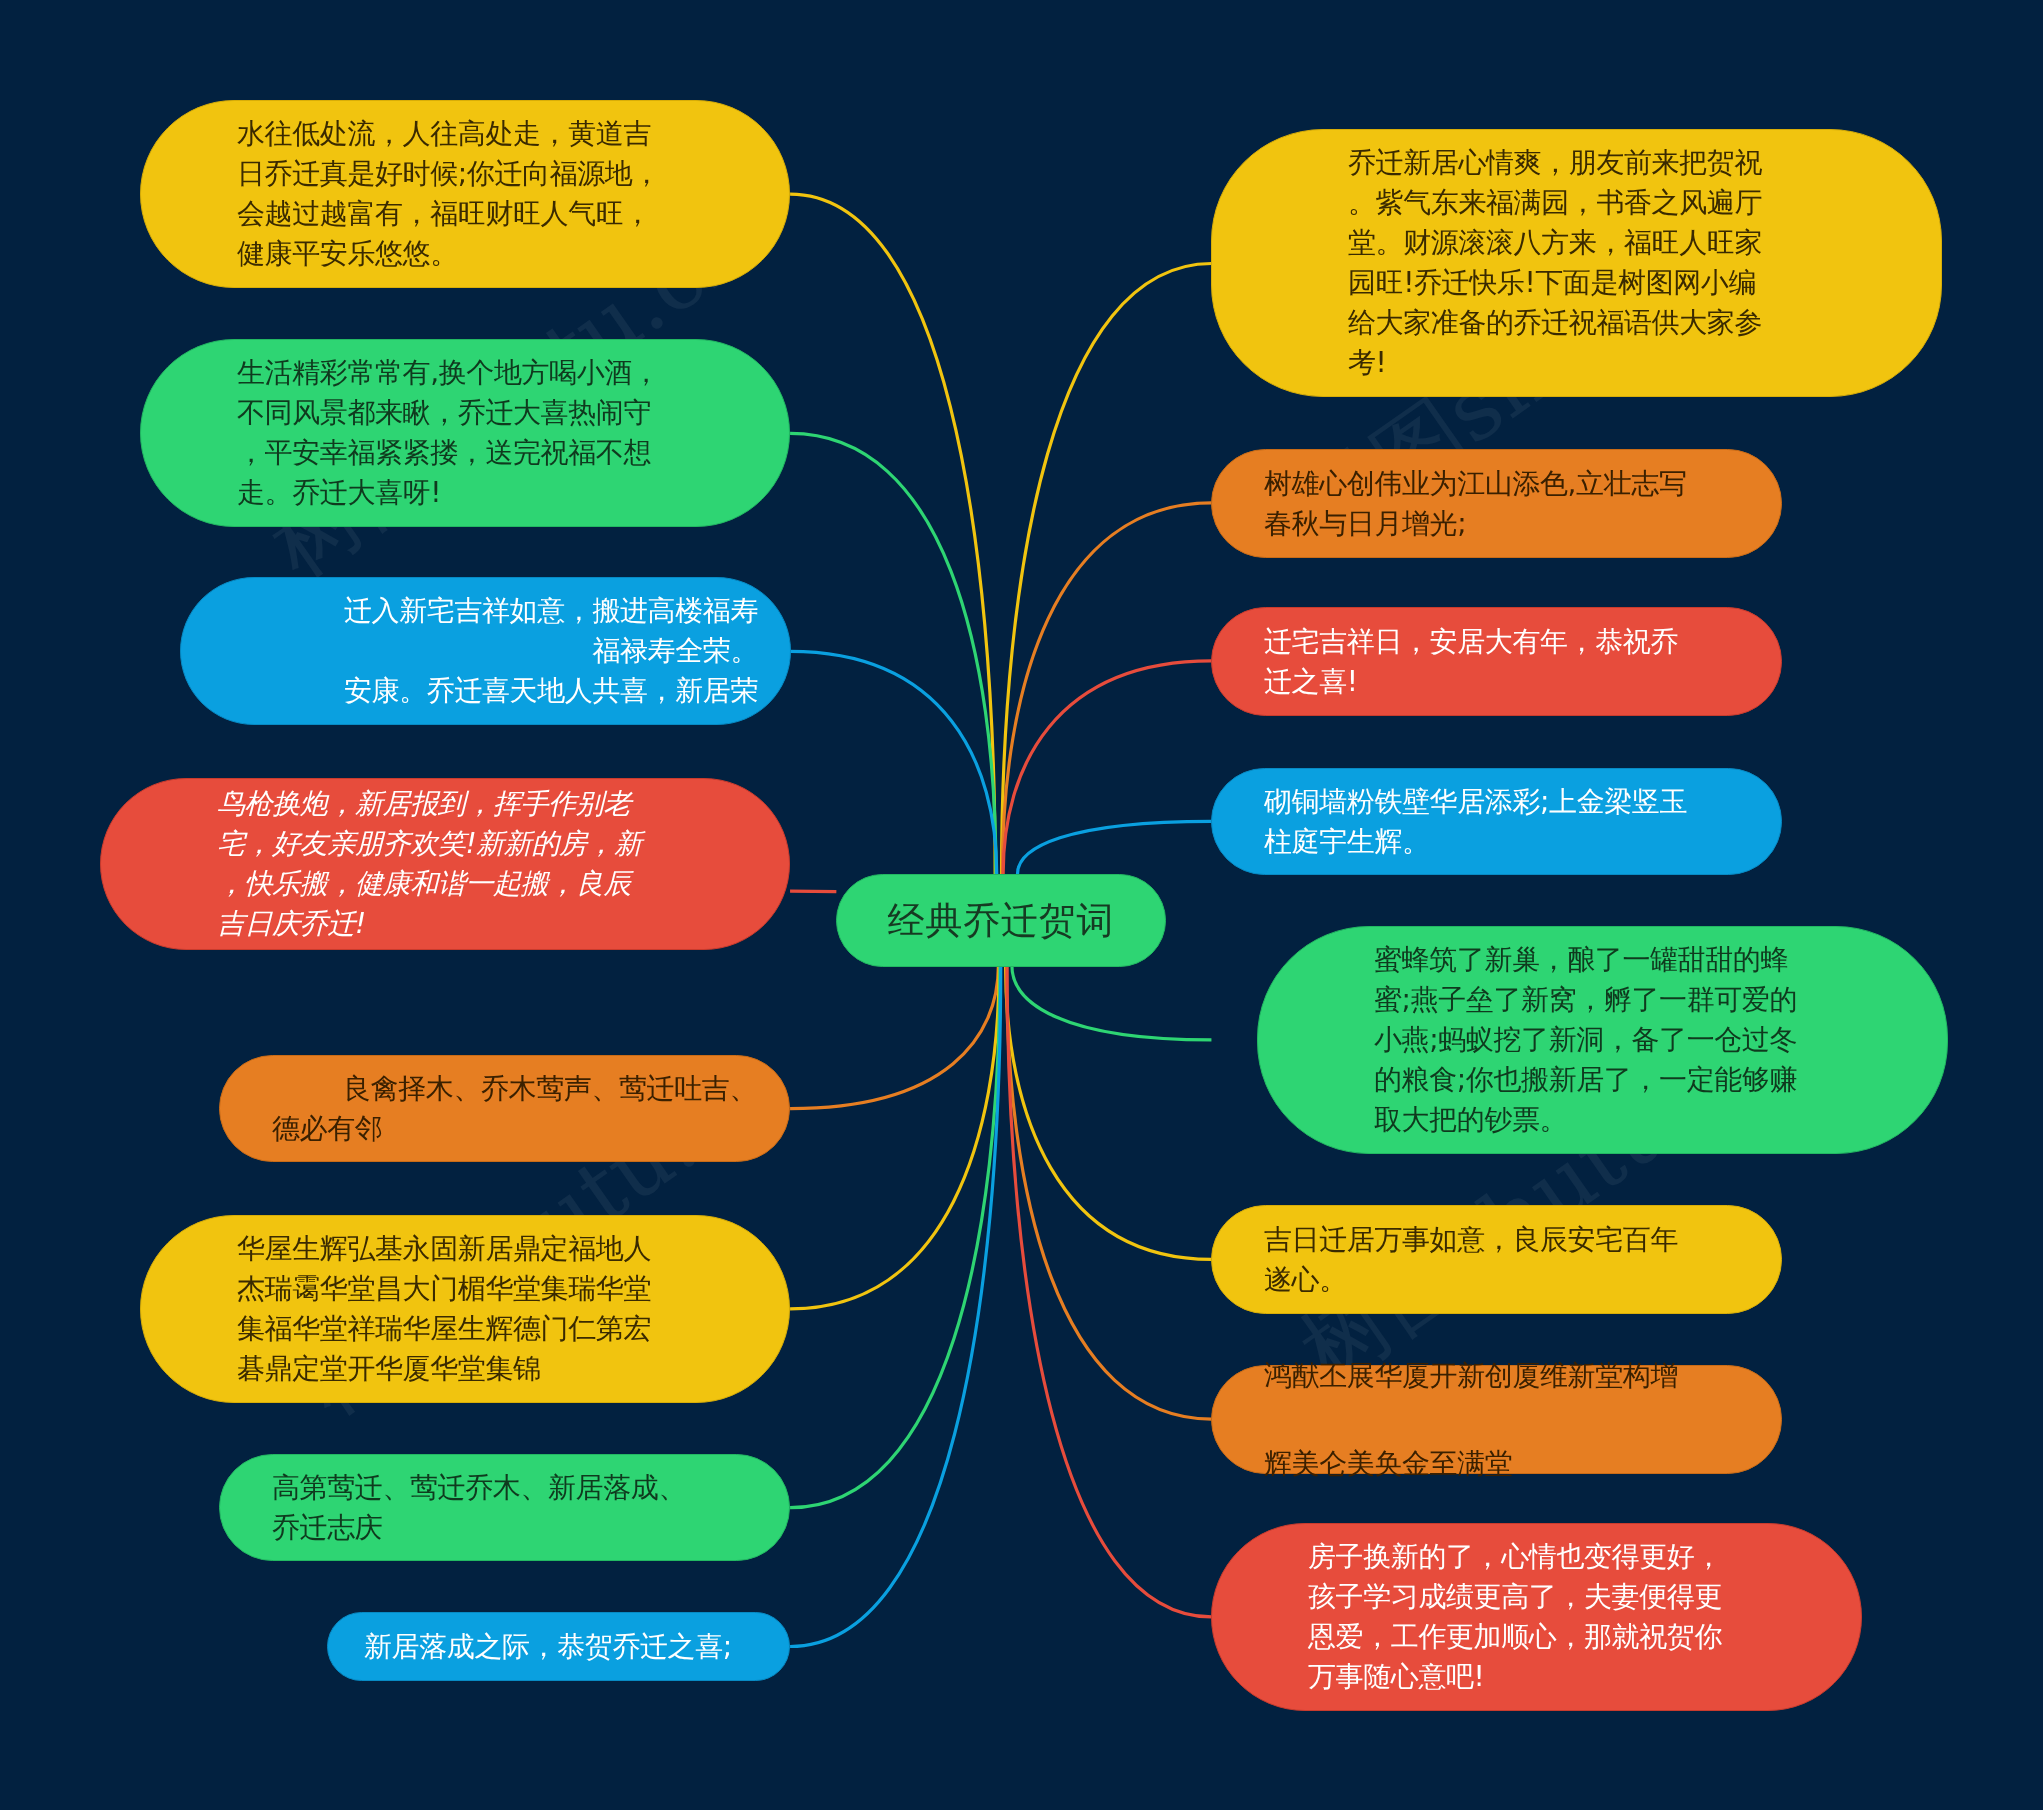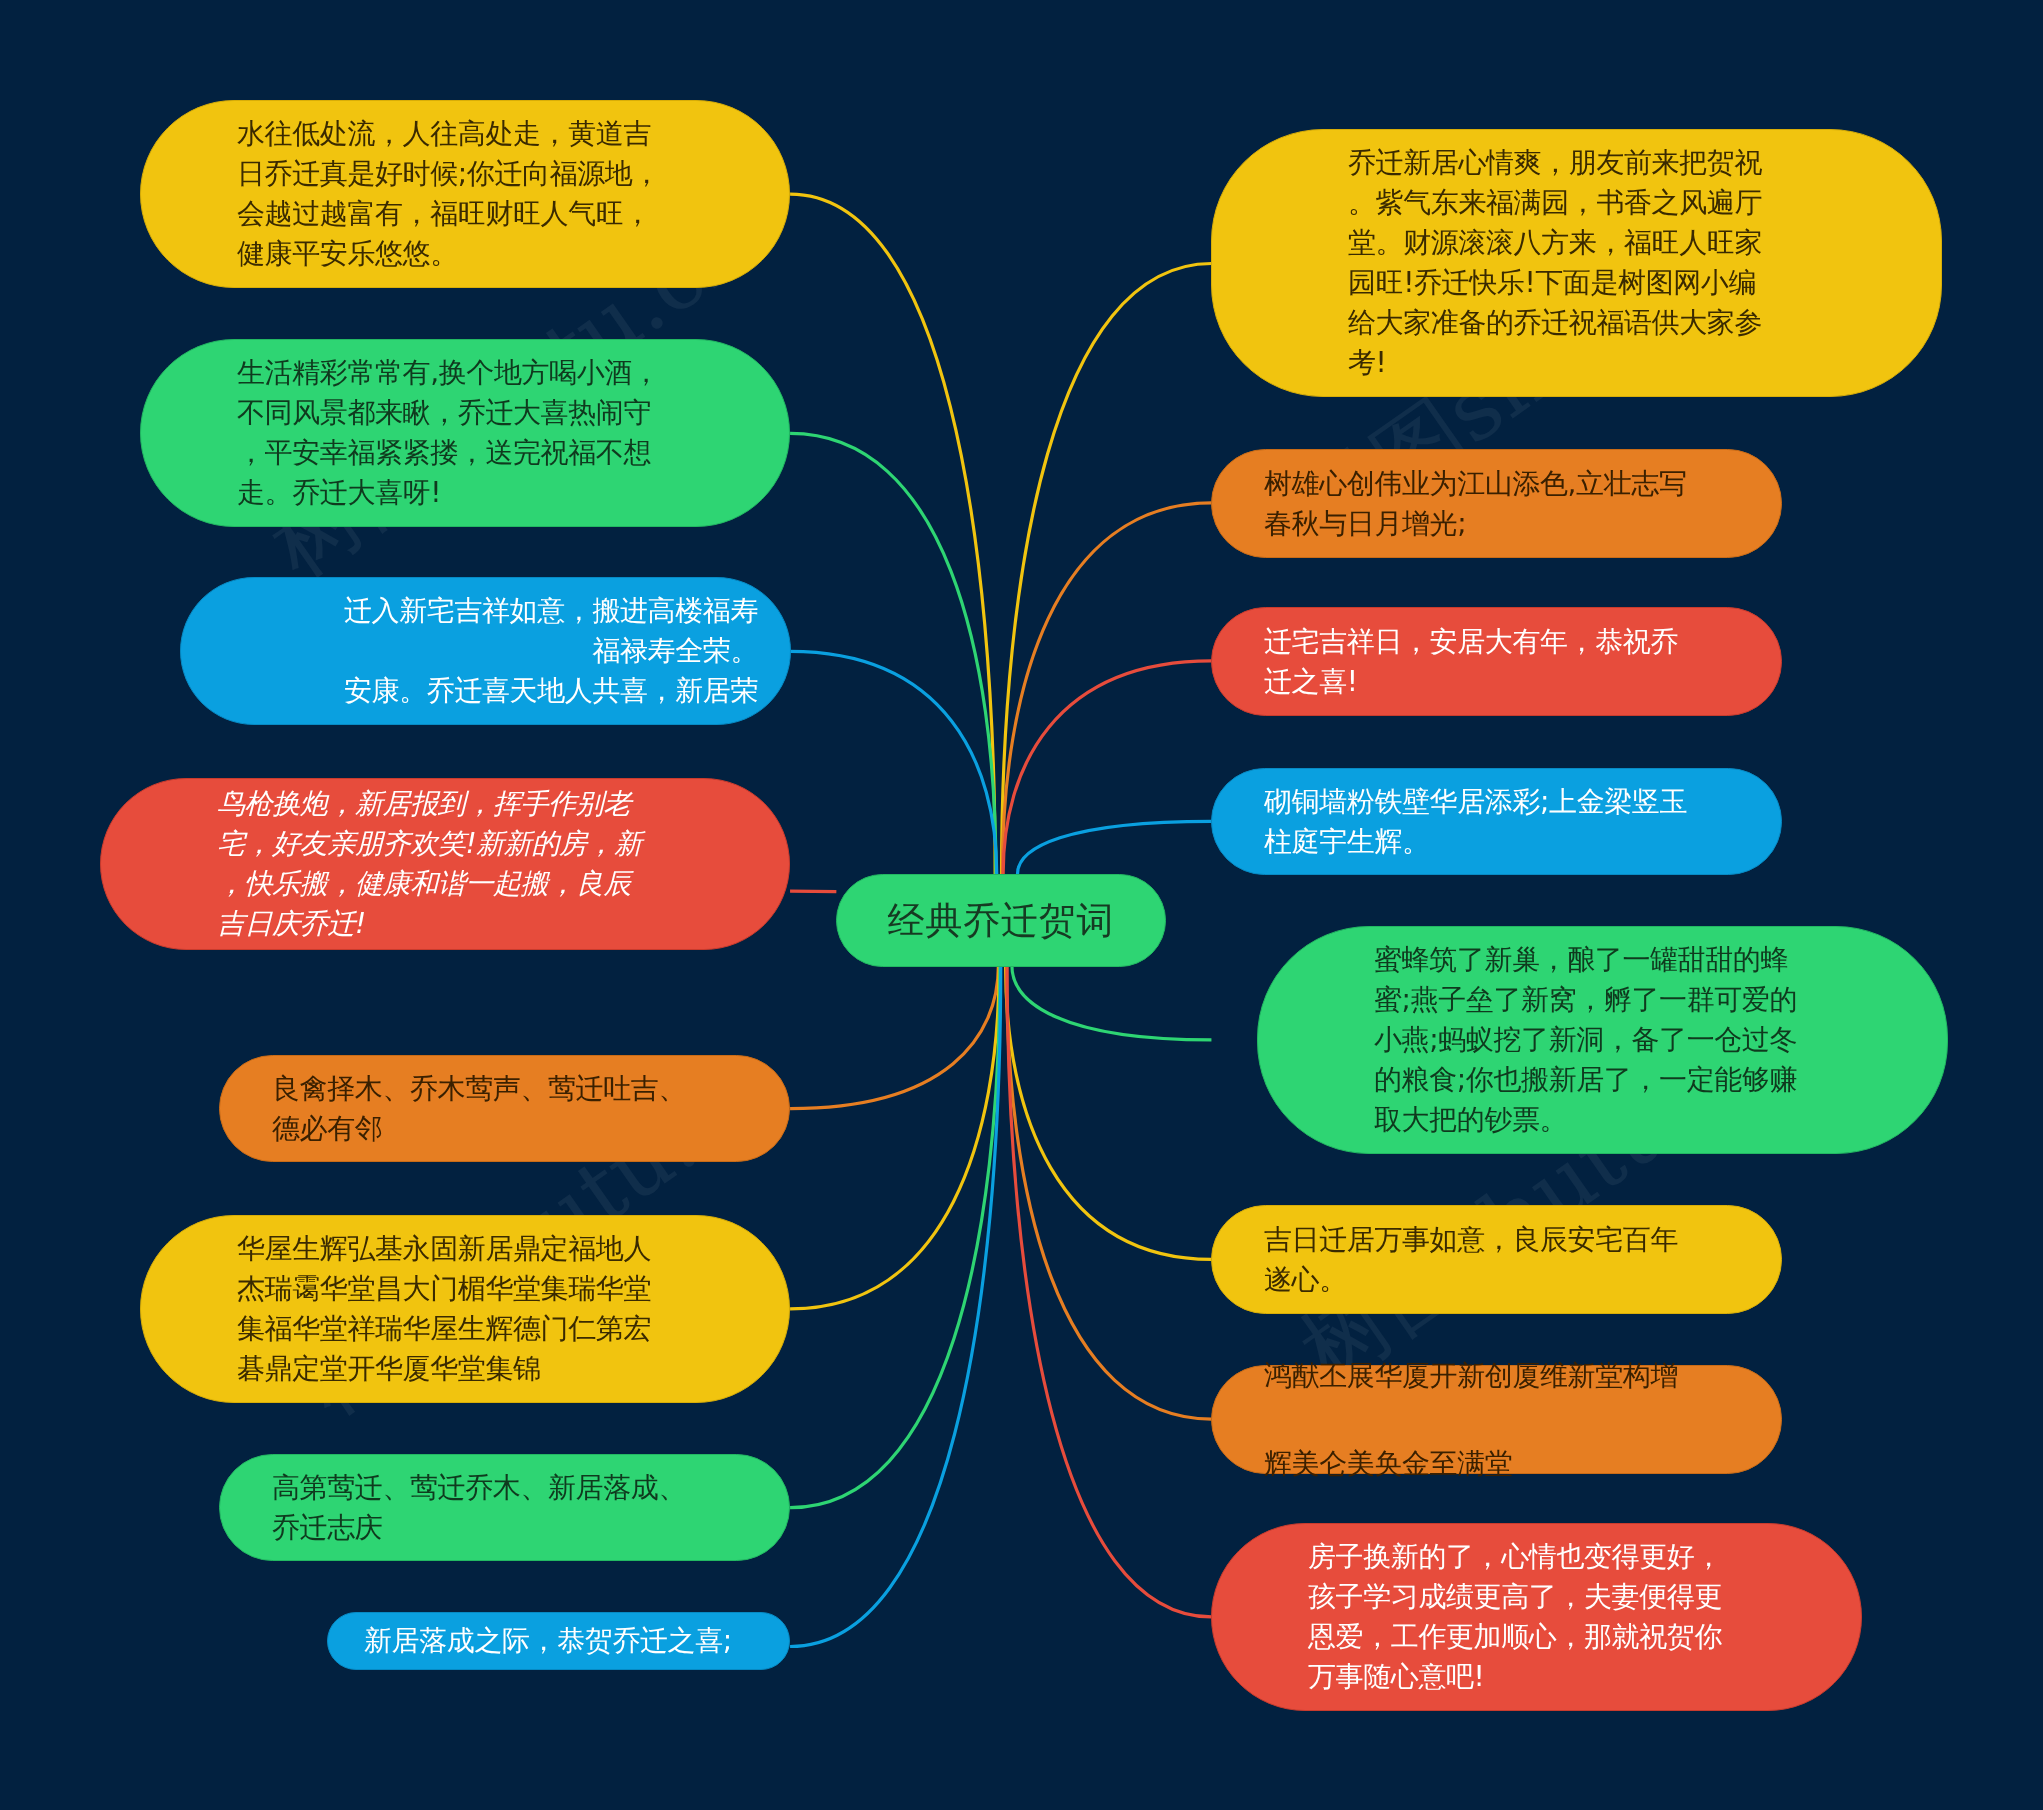--- a/index.html
+++ b/index.html
@@ -92,39 +92,39 @@
     <div class="node c-red" style="left: 100px; top: 778px; width: 690px; height: 172px; padding-left: 116px; padding-right: 32px; font-style: italic;">
       <span class="txt">
         <span style="display: block; white-space: nowrap;">鸟枪换炮，新居报到，挥手作别老</span>
         <span style="display: block; white-space: nowrap;">宅，好友亲朋齐欢笑!新新的房，新</span>
         <span style="display: block; white-space: nowrap;">，快乐搬，健康和谐一起搬，良辰</span>
         <span style="display: block; white-space: nowrap;">吉日庆乔迁!</span>
       </span>
     </div>
     <div class="node c-orange" style="left: 219px; top: 1055px; width: 571px; height: 107px; padding-left: 52px; padding-right: 32px;">
       <span class="txt">
-        <span style="display: block; white-space: nowrap;">良禽择木、乔木莺声、莺迁吐吉、</span>
+        <span style="display: block; white-space: nowrap; text-align: right;">良禽择木、乔木莺声、莺迁吐吉、</span>
         <span style="display: block; white-space: nowrap;">德必有邻</span>
       </span>
     </div>
     <div class="node c-yellow" style="left: 140px; top: 1215px; width: 650px; height: 188px; padding-left: 96px; padding-right: 32px;">
       <span class="txt">
         <span style="display: block; white-space: nowrap;">华屋生辉弘基永固新居鼎定福地人</span>
         <span style="display: block; white-space: nowrap;">杰瑞霭华堂昌大门楣华堂集瑞华堂</span>
         <span style="display: block; white-space: nowrap;">集福华堂祥瑞华屋生辉德门仁第宏</span>
         <span style="display: block; white-space: nowrap;">碁鼎定堂开华厦华堂集锦</span>
       </span>
     </div>
     <div class="node c-green" style="left: 219px; top: 1454px; width: 571px; height: 107px; padding-left: 52px; padding-right: 32px;">
       <span class="txt">
         <span style="display: block; white-space: nowrap;">高第莺迁、莺迁乔木、新居落成、</span>
         <span style="display: block; white-space: nowrap;">乔迁志庆</span>
       </span>
     </div>
-    <div class="node c-blue" style="left: 327px; top: 1612px; width: 463px; height: 58px; padding-left: 36px; padding-right: 32px;">
+    <div class="node c-blue" style="left: 327px; top: 1612px; width: 463px; height: 69px; padding-left: 36px; padding-right: 32px;">
       <span class="txt">
         <span style="display: block; white-space: nowrap;">新居落成之际，恭贺乔迁之喜;</span>
       </span>
     </div>
   </div>
 <div id="right-col">
     <div class="node c-yellow" style="left: 1211px; top: 129px; width: 731px; height: 268px; padding-left: 136px; padding-right: 32px;">
       <span class="txt">
         <span style="display: block; white-space: nowrap;">乔迁新居心情爽，朋友前来把贺祝</span>
         <span style="display: block; white-space: nowrap;">。紫气东来福满园，书香之风遍厅</span>

